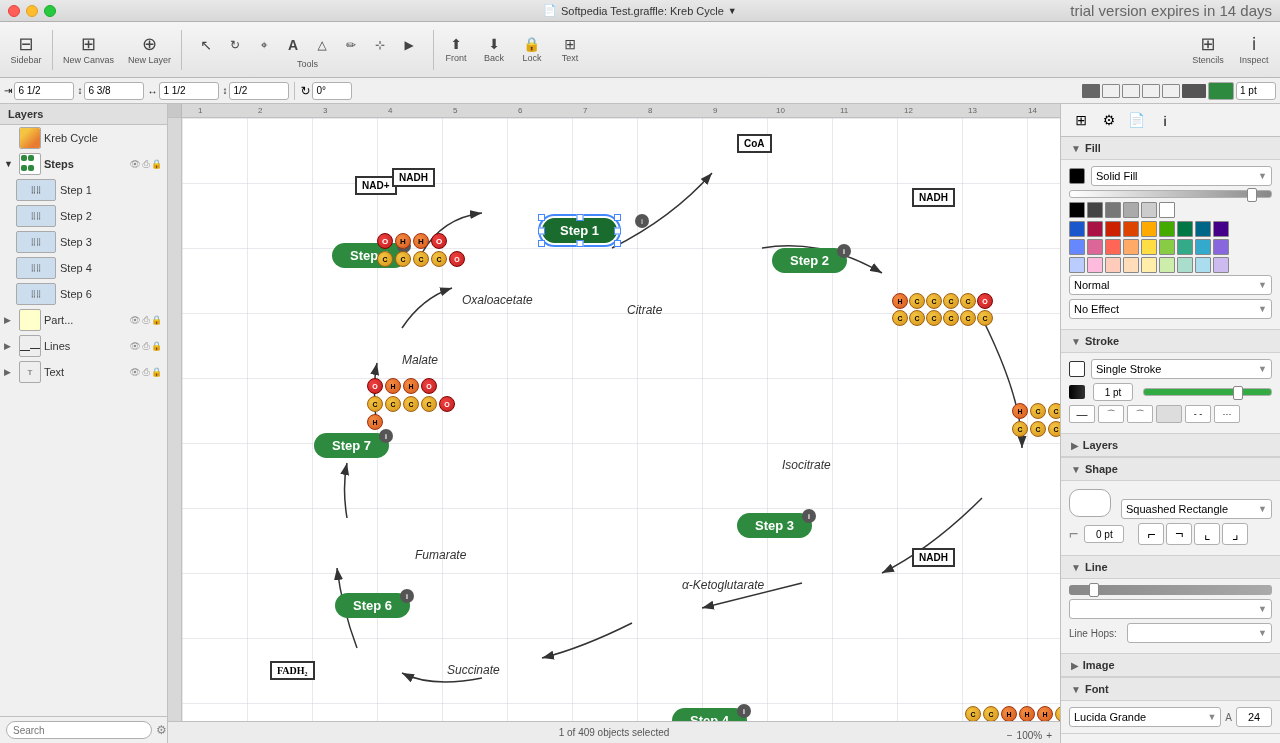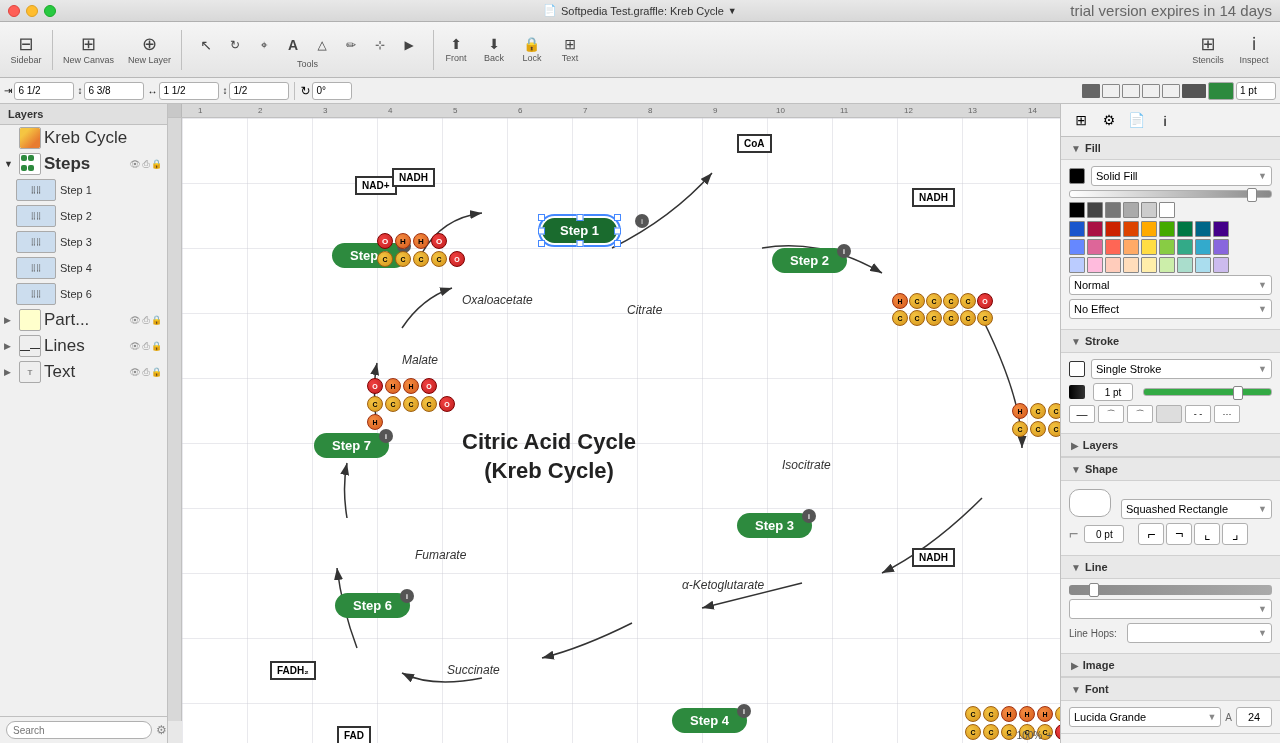--- a/index.html
+++ b/index.html
@@ -31,21 +31,21 @@
 
     
     .main { display: flex; flex: 1; overflow: hidden; }
 
     
     .sidebar-left { width: 168px; background: #f0f0f0; border-right: 1px solid #c0c0c0; display: flex; flex-direction: column; }
     .sidebar-header { padding: 4px 8px; background: #e0e0e0; border-bottom: 1px solid #c0c0c0; font-size: 11px; font-weight: 600; color: #333; }
     .layer-item { display: flex; align-items: center; padding: 2px 4px; gap: 3px; cursor: pointer; height: 26px; }
     .layer-expand { width: 12px; font-size: 10px; color: #666; cursor: pointer; }
     .layer-thumb { width: 22px; height: 22px; border: 1px solid #aaa; border-radius: 2px; overflow: hidden; background: #fff; display: flex; align-items: center; justify-content: center; font-size: 6px; color: #888; }
-    .layer-name { font-size: 17px; color: #333; flex: 1; }
+    .layer-name { font-size: 11px; color: #333; flex: 1; }
     .layer-icons { display: flex; gap: 2px; }
     .layer-icon { font-size: 9px; color: #888; cursor: pointer; }
     .step-item { display: flex; align-items: center; padding: 2px 4px 2px 16px; gap: 4px; cursor: pointer; height: 26px; }
     .step-thumb { width: 40px; height: 22px; border: 1px solid #aaa; border-radius: 2px; overflow: hidden; background: #ddd; display: flex; align-items: center; justify-content: center; font-size: 7px; color: #555; }
     .step-name { font-size: 11px; color: #333; flex: 1; }
     .sidebar-search { display: flex; align-items: center; gap: 4px; padding: 4px 6px; border-top: 1px solid #c0c0c0; margin-top: auto; }
     .search-input { flex: 1; height: 18px; border: 1px solid #b0b0b0; border-radius: 9px; padding: 0 6px; font-size: 10px; background: white; }
     .search-gear { font-size: 12px; color: #888; cursor: pointer; }
 
     
@@ -390,30 +390,27 @@
       </div>
 
       <div style="position:absolute; left:280px; top:175px; font-size:12px; font-style:italic; color:#333;">Oxaloacetate</div>
       <div style="position:absolute; left:445px; top:185px; font-size:12px; font-style:italic; color:#333;">Citrate</div>
       <div style="position:absolute; left:220px; top:235px; font-size:12px; font-style:italic; color:#333;">Malate</div>
       <div style="position:absolute; left:233px; top:430px; font-size:12px; font-style:italic; color:#333;">Fumarate</div>
       <div style="position:absolute; left:265px; top:545px; font-size:12px; font-style:italic; color:#333;">Succinate</div>
       <div style="position:absolute; left:600px; top:340px; font-size:12px; font-style:italic; color:#333;">Isocitrate</div>
       <div style="position:absolute; left:500px; top:460px; font-size:12px; font-style:italic; color:#333;">α-Ketoglutarate</div>
 
-      <div style="position:absolute; left:280px; top:310px; text-align:center; font-size:22px; font-weight:bold; color:#222; line-height:1.3;">
-        Citric Acid Cycle<br>(Kreb Cycle)
-      </div>
 
       <div style="position:absolute; left:173px; top:58px; background:white; border:2px solid #333; padding:2px 5px; font-size:10px; font-weight:bold;">NAD+</div>
       <div style="position:absolute; left:210px; top:50px; background:white; border:2px solid #333; padding:2px 5px; font-size:10px; font-weight:bold;">NADH</div>
       <div style="position:absolute; left:555px; top:16px; background:white; border:2px solid #333; padding:2px 5px; font-size:10px; font-weight:bold;">CoA</div>
       <div style="position:absolute; left:730px; top:70px; background:white; border:2px solid #333; padding:2px 5px; font-size:10px; font-weight:bold;">NADH</div>
       <div style="position:absolute; left:730px; top:430px; background:white; border:2px solid #333; padding:2px 5px; font-size:10px; font-weight:bold;">NADH</div>
-      <div style="position:absolute; left:88px; top:543px; background:white; border:2px solid #333; padding:2px 5px; font-size:10px; font-weight:bold;">FADH₂</div>
+      <div style="position:absolute; left:88px; top:543px; background:white; border:2px solid #333; padding:2px 5px; font-size:10px; font-weight:bold;font-family:Liberation Serif, serif;">FADH₂</div>
       <div style="position:absolute; left:155px; top:608px; background:white; border:2px solid #333; padding:2px 5px; font-size:10px; font-weight:bold;">FAD</div>
 
       <div style="position:absolute; top:115px; left:195px; display:flex; flex-direction:column; gap:2px;">
         <div style="display:flex; gap:2px;">
           <div style="width:16px; height:16px; border-radius:50%; background:radial-gradient(circle at 35% 35%, #f04040, #c02020); border:1px solid #800000; display:flex; align-items:center; justify-content:center; font-size:8px; font-weight:bold; color:white;">O</div>
           <div style="width:16px; height:16px; border-radius:50%; background:radial-gradient(circle at 35% 35%, #f58c42, #d45a1a); border:1px solid #a03010; display:flex; align-items:center; justify-content:center; font-size:8px; font-weight:bold;">H</div>
           <div style="width:16px; height:16px; border-radius:50%; background:radial-gradient(circle at 35% 35%, #f58c42, #d45a1a); border:1px solid #a03010; display:flex; align-items:center; justify-content:center; font-size:8px; font-weight:bold;">H</div>
           <div style="width:16px; height:16px; border-radius:50%; background:radial-gradient(circle at 35% 35%, #f04040, #c02020); border:1px solid #800000; display:flex; align-items:center; justify-content:center; font-size:8px; font-weight:bold; color:white;">O</div>
         </div>
         <div style="display:flex; gap:2px;">
@@ -492,20 +489,23 @@
           <div style="width:16px; height:16px; border-radius:50%; background:radial-gradient(circle at 35% 35%, #f5c542, #d4921a); border:1px solid #a06010; display:flex; align-items:center; justify-content:center; font-size:7px; font-weight:bold;">C</div>
           <div style="width:16px; height:16px; border-radius:50%; background:radial-gradient(circle at 35% 35%, #f5c542, #d4921a); border:1px solid #a06010; display:flex; align-items:center; justify-content:center; font-size:7px; font-weight:bold;">C</div>
           <div style="width:16px; height:16px; border-radius:50%; background:radial-gradient(circle at 35% 35%, #f04040, #c02020); border:1px solid #800000; display:flex; align-items:center; justify-content:center; font-size:7px; font-weight:bold; color:white;">O</div>
         </div>
         <div style="display:flex; gap:2px;">
           <div style="width:16px; height:16px; border-radius:50%; background:radial-gradient(circle at 35% 35%, #f58c42, #d45a1a); border:1px solid #a03010; display:flex; align-items:center; justify-content:center; font-size:7px; font-weight:bold;">H</div>
         </div>
       </div>
     </div>
 
+    <div class="status-bar">
+      <span>1 of 409 objects selected</span>
+    </div>
     <div class="zoom-control">
       <span style="cursor:pointer;">−</span>
       <span>100%</span>
       <span style="cursor:pointer;">+</span>
     </div>
   </div>
 
   <div class="sidebar-right">
 
     <div class="right-panel-top">

